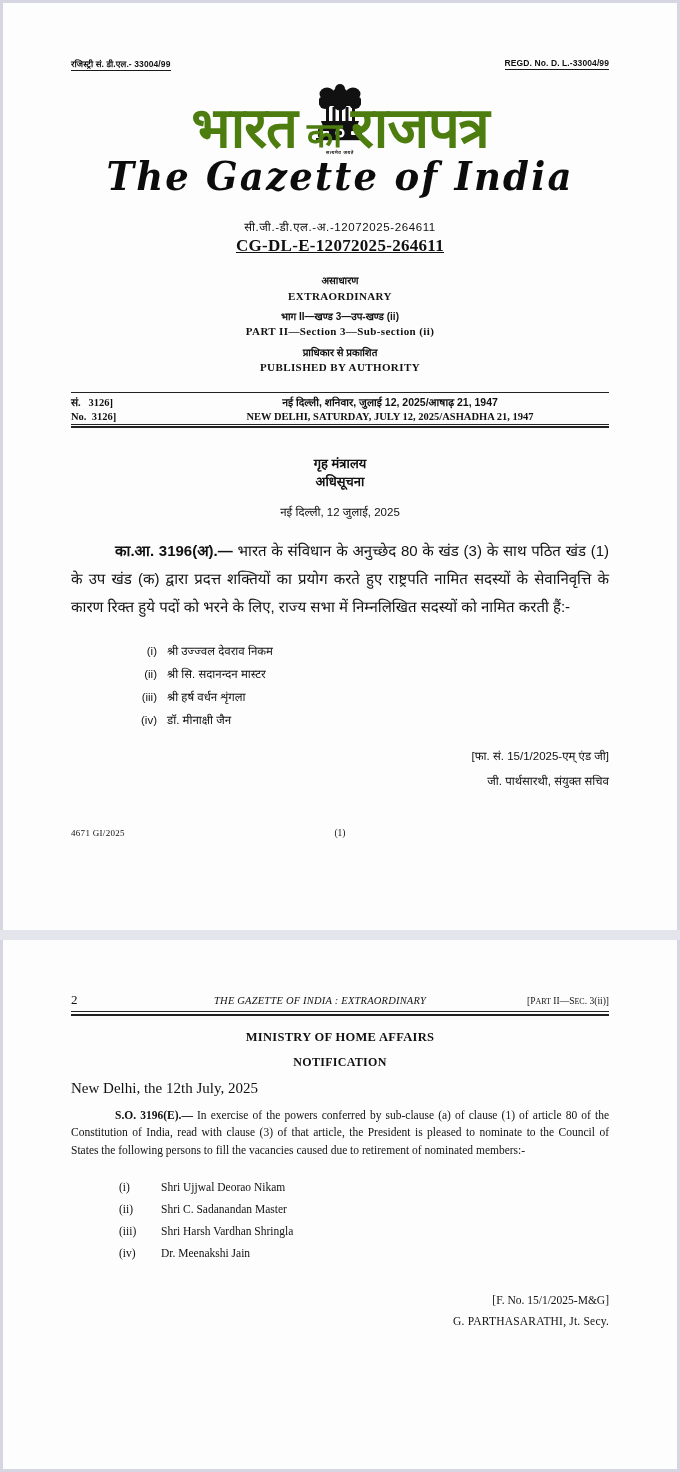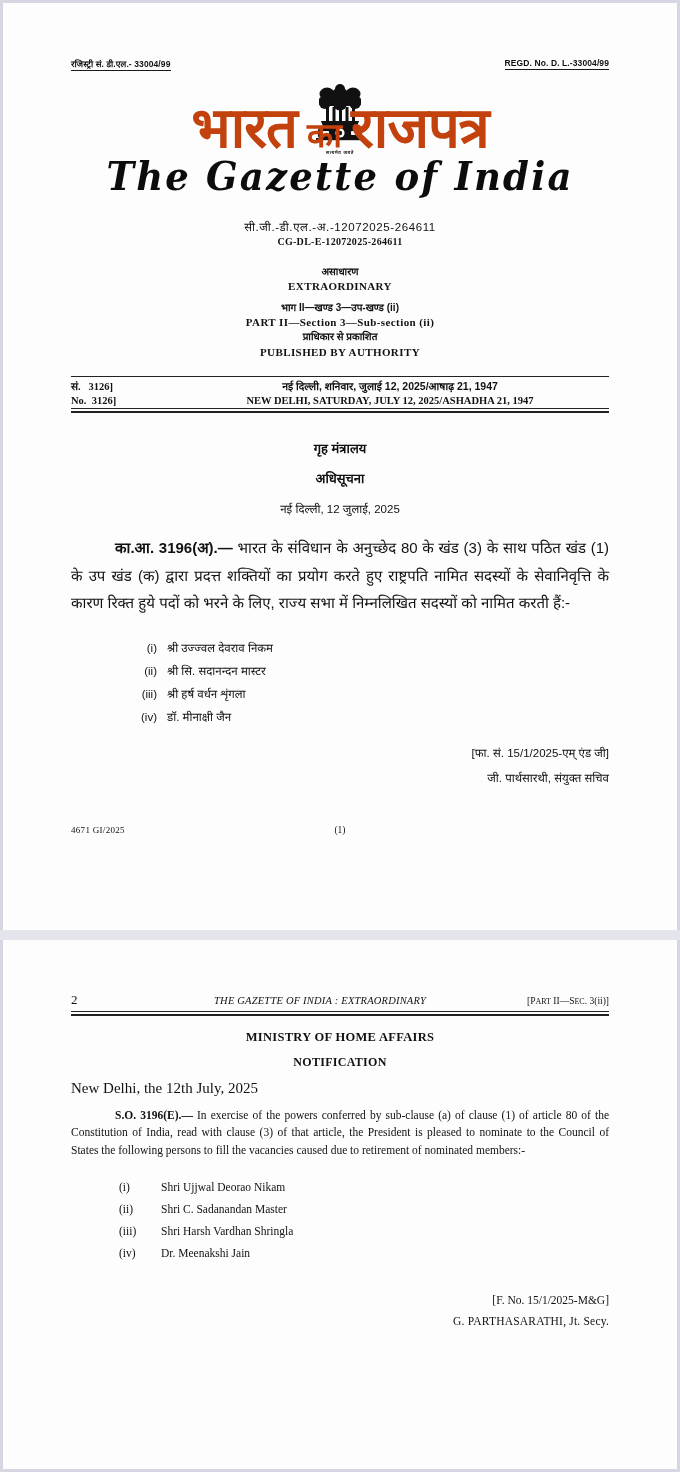--- a/index.html
+++ b/index.html
@@ -54,21 +54,21 @@
     font-family: "Liberation Sans", sans-serif;
   }
 
   
   .masthead { text-align: center; margin-top: -60px; }
   .mast-hindi {
     font-size: 56px;
     font-weight: bold;
     letter-spacing: -1px;
     line-height: .98;
-    color: #c2410c;
+    color: #4d7c0f;
     font-family: "Liberation Sans", sans-serif;
     display: flex;
     justify-content: center;
     align-items: flex-end;
     gap: 10px;
   }
   .mast-hindi .small { font-size: 34px; padding-bottom: 4px; }
   .mast-eng {
     font-size: 37px;
     font-family: "DejaVu Serif", serif;
@@ -76,39 +76,39 @@
     font-style: italic;
     letter-spacing: 2.2px;
     margin-top: -2px;
     color: #0c0c0c;
     transform: scaleY(1.08);
   }
 
   
   .cgdl { text-align: center; margin-top: 22px; line-height: 1.35; }
   .cgdl-hi { font-size: 11.5px; letter-spacing: .6px; font-family: "Liberation Sans", sans-serif; }
-  .cgdl-en { font-size: 10px; font-weight: bold; letter-spacing: .3px; }
+  .cgdl-en { font-size: 17px; font-weight: bold; letter-spacing: .3px; text-decoration: underline; }
 
   .classif { text-align: center; margin-top: 16px; line-height: 1.42; }
   .cl-hi { font-size: 10px; font-weight: bold; font-family: "Liberation Sans", sans-serif; }
   .cl-en { font-size: 11px; font-weight: bold; letter-spacing: .4px; }
 
   
   .issue-bar { margin-top: 16px; }
   .rule-top { border-top: 1.2px solid #222; }
   .rule-bot-outer { border-top: 1.2px solid #222; margin-top: 2px; }
   .rule-bot-inner { border-top: 2.2px solid #222; margin-top: 1.5px; }
   .issue-line { display: flex; align-items: baseline; padding: 2px 0 0 0; }
   .issue-no { width: 130px; font-size: 10.5px; font-weight: bold; white-space: pre; }
   .issue-txt { flex: 1; text-align: center; font-size: 10.5px; font-weight: bold; }
   .issue-txt.hi { font-family: "Liberation Sans", sans-serif; }
 
   
   .ministry-hi { text-align: center; font-size: 13px; font-weight: bold; margin-top: 26px; font-family: "Liberation Sans", sans-serif; }
-  .notif-hi    { text-align: center; font-size: 13px; font-weight: bold; margin-top: 12px; font-family: Liberation Serif, serif; }
+  .notif-hi    { text-align: center; font-size: 13px; font-weight: bold; margin-top: 0; font-family: Liberation Serif, serif; }
   .date-hi     { text-align: center; font-size: 11.5px; margin-top: 14px; font-family: "Liberation Sans", sans-serif; }
 
   
   .body-hi {
     margin-top: 18px;
     font-size: 15px;
     line-height: 1.85;
     text-align: justify;
     text-indent: 44px;
     font-family: "Liberation Sans", sans-serif;
@@ -217,21 +217,21 @@
       <div class="cgdl">
         <div class="cgdl-hi">सी.जी.-डी.एल.-अ.-12072025-264611</div>
         <div class="cgdl-en">CG-DL-E-12072025-264611</div>
       </div>
 
       <div class="classif">
         <div class="cl-hi">असाधारण</div>
         <div class="cl-en">EXTRAORDINARY</div>
         <div class="cl-hi" style="margin-top:6px">भाग II—खण्ड 3—उप-खण्ड (ii)</div>
         <div class="cl-en">PART II—Section 3—Sub-section (ii)</div>
-        <div class="cl-hi" style="">प्राधिकार से प्रकाशित</div>
+        <div class="cl-hi" style="margin-top:6px">प्राधिकार से प्रकाशित</div>
         <div class="cl-en">PUBLISHED BY AUTHORITY</div>
       </div>
 
       <div class="issue-bar">
         <div class="rule-top"></div>
         <div class="issue-line">
           <div class="issue-no">सं.   3126]</div>
           <div class="issue-txt hi">नई दिल्ली, शनिवार, जुलाई 12, 2025/आषाढ़ 21, 1947</div>
           <div style="width:30px"></div>
         </div>

